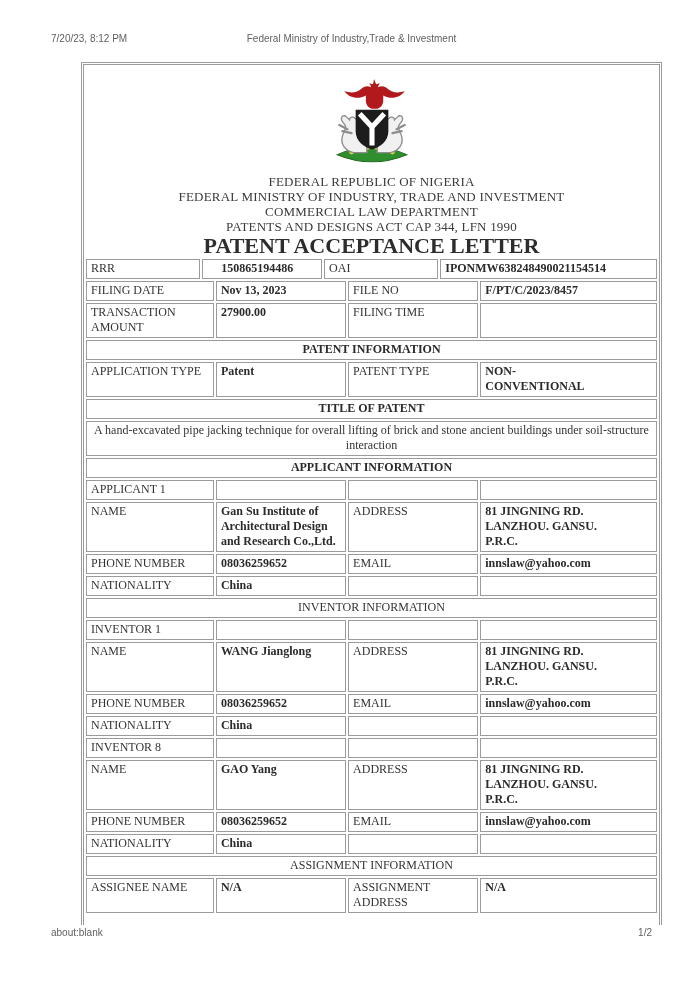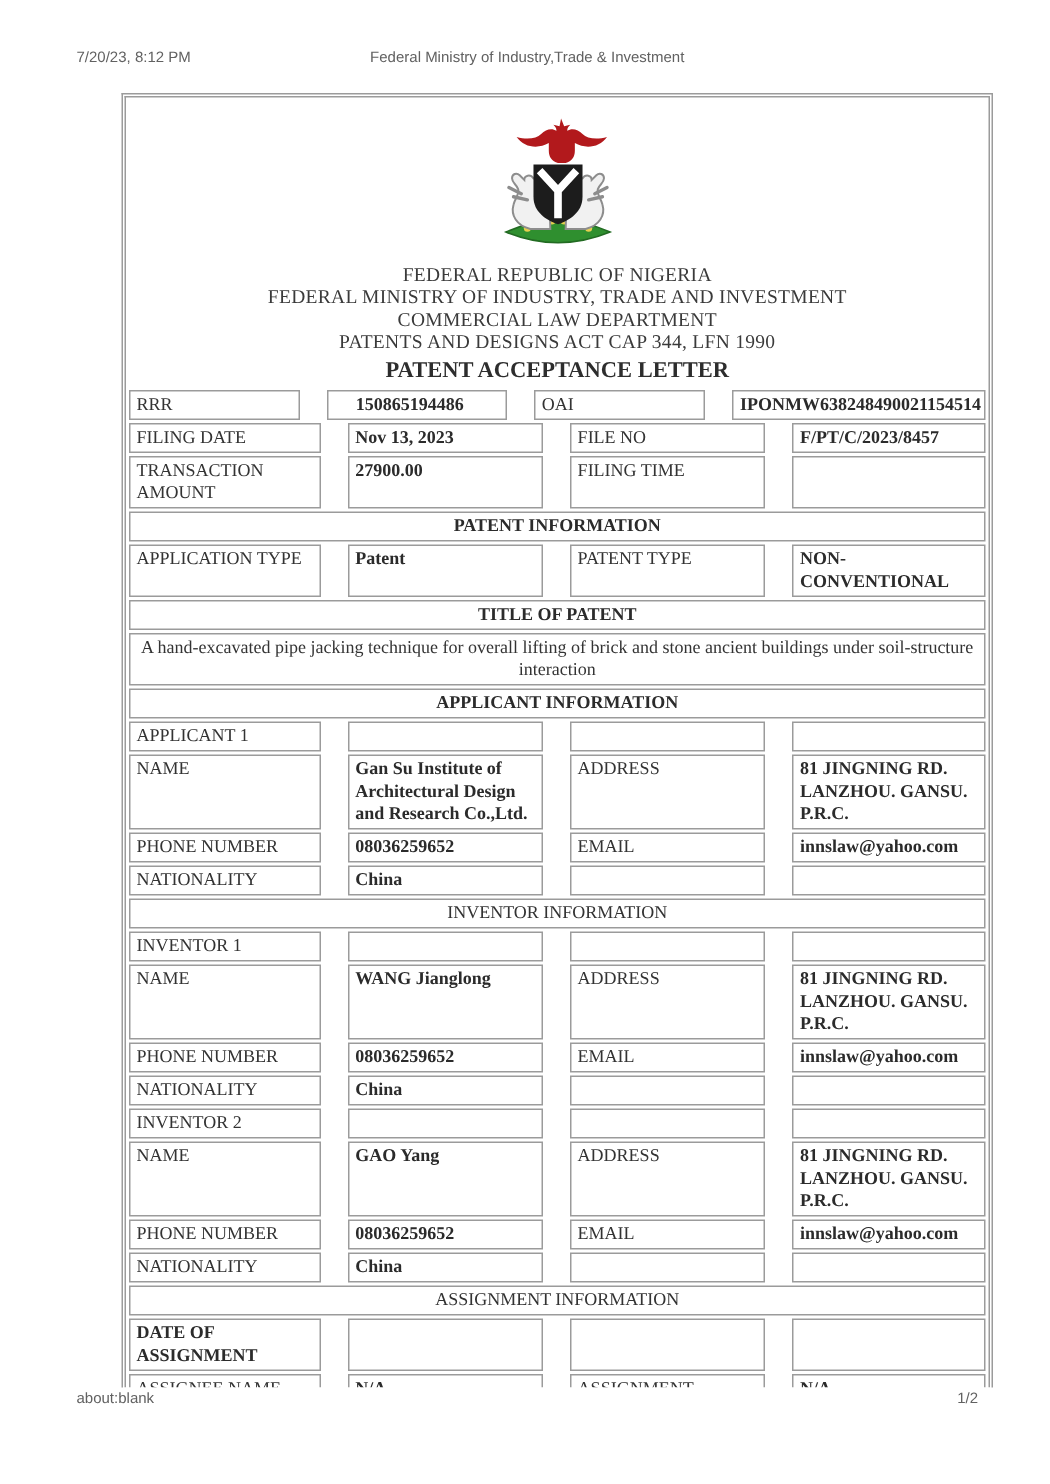--- a/index.html
+++ b/index.html
@@ -34,25 +34,25 @@
   .doc-inner {
     margin: 1px 1px 0 1px; height: calc(100% - 1px);
     border: 1px solid #9b9b9b; border-bottom: none;
     overflow: hidden;
   }
 
   
   .letterhead { text-align: center; padding-top: 11px; }
   .emblem { width: 128px; height: 94px; display: inline-block; }
   .lh-line { font-size: 13px; line-height: 15px; color: #3a3a3a; letter-spacing: .2px; }
-  .lh-title { font-size: 15px; font-weight: bold; line-height: 20px; margin-top: 2px; color: #2d2d2d; }
+  .lh-title { font-size: 22px; font-weight: bold; line-height: 20px; margin-top: 2px; color: #2d2d2d; }
 
   
   .rows { margin: 3px 2px 0 2px; }
-  .trow { display: flex; gap: 18px; margin-bottom: 2px; }
+  .trow { display: flex; gap: 2px; margin-bottom: 2px; }
   .tcell {
     border: 1px solid #9b9b9b;
     padding: 1px 4px 2px 4px;
     font-size: 12px; line-height: 15px;
     min-height: 20px;
     color: #333;
     overflow: hidden;
   }
   .tcell.bold { font-weight: bold; color: #2b2b2b; }
   .tcell.center { text-align: center; }
@@ -204,21 +204,21 @@
           <div class="tcell c2">EMAIL</div>
           <div class="tcell c3 bold">innslaw@yahoo.com</div>
         </div>
         <div class="trow">
           <div class="tcell c0">NATIONALITY</div>
           <div class="tcell c1 bold">China</div>
           <div class="tcell c2"></div>
           <div class="tcell c3"></div>
         </div>
         <div class="trow">
-          <div class="tcell c0">INVENTOR 2</div>
+          <div class="tcell c0">INVENTOR 8</div>
           <div class="tcell c1"></div>
           <div class="tcell c2"></div>
           <div class="tcell c3"></div>
         </div>
         <div class="trow">
           <div class="tcell c0">NAME</div>
           <div class="tcell c1 bold">GAO Yang</div>
           <div class="tcell c2">ADDRESS</div>
           <div class="tcell c3 bold">
             <div class="narrow-val">81 JINGNING RD. LANZHOU. GANSU. P.R.C.</div>
@@ -233,26 +233,20 @@
         <div class="trow">
           <div class="tcell c0">NATIONALITY</div>
           <div class="tcell c1 bold">China</div>
           <div class="tcell c2"></div>
           <div class="tcell c3"></div>
         </div>
         <div class="trow">
           <div class="tcell span center">ASSIGNMENT INFORMATION</div>
         </div>
         <div class="trow">
-          <div class="tcell c0 bold">DATE OF ASSIGNMENT</div>
-          <div class="tcell c1"></div>
-          <div class="tcell c2"></div>
-          <div class="tcell c3"></div>
-        </div>
-        <div class="trow">
           <div class="tcell c0">ASSIGNEE NAME</div>
           <div class="tcell c1 bold">N/A</div>
           <div class="tcell c2">ASSIGNMENT ADDRESS</div>
           <div class="tcell c3 bold">N/A</div>
         </div>
       </div>
 
   </div>
 </div>
 

